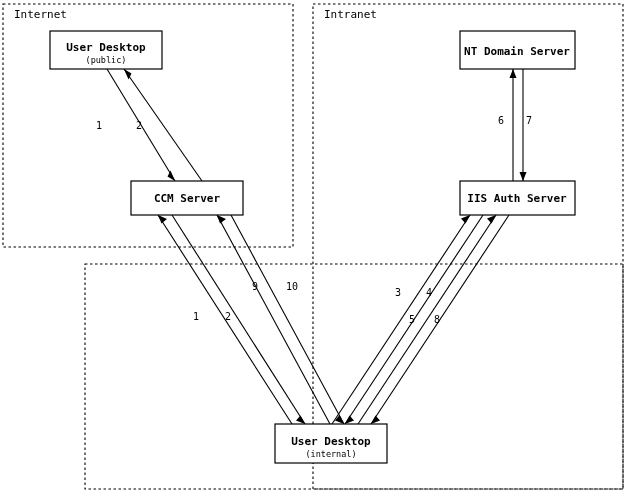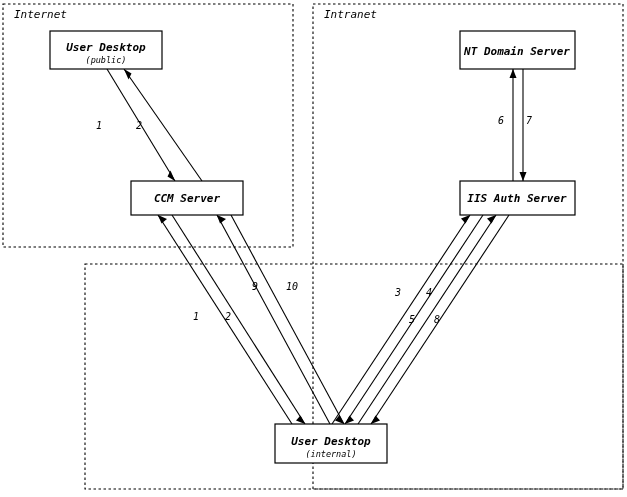--- a/index.html
+++ b/index.html
@@ -7,21 +7,20 @@
     padding: 0;
     background: #ffffff;
   }
   #diagram-root {
     position: relative;
     width: 627px;
     height: 497px;
     background: #ffffff;
     font-family: "DejaVu Sans Mono", monospace;
     overflow: hidden;
-    font-style: italic;
   }
   svg#diagram-svg {
     position: absolute;
     top: 0;
     left: 0;
     width: 627px;
     height: 497px;
   }
   .zone-label {
     font-family: "DejaVu Sans Mono", monospace;

